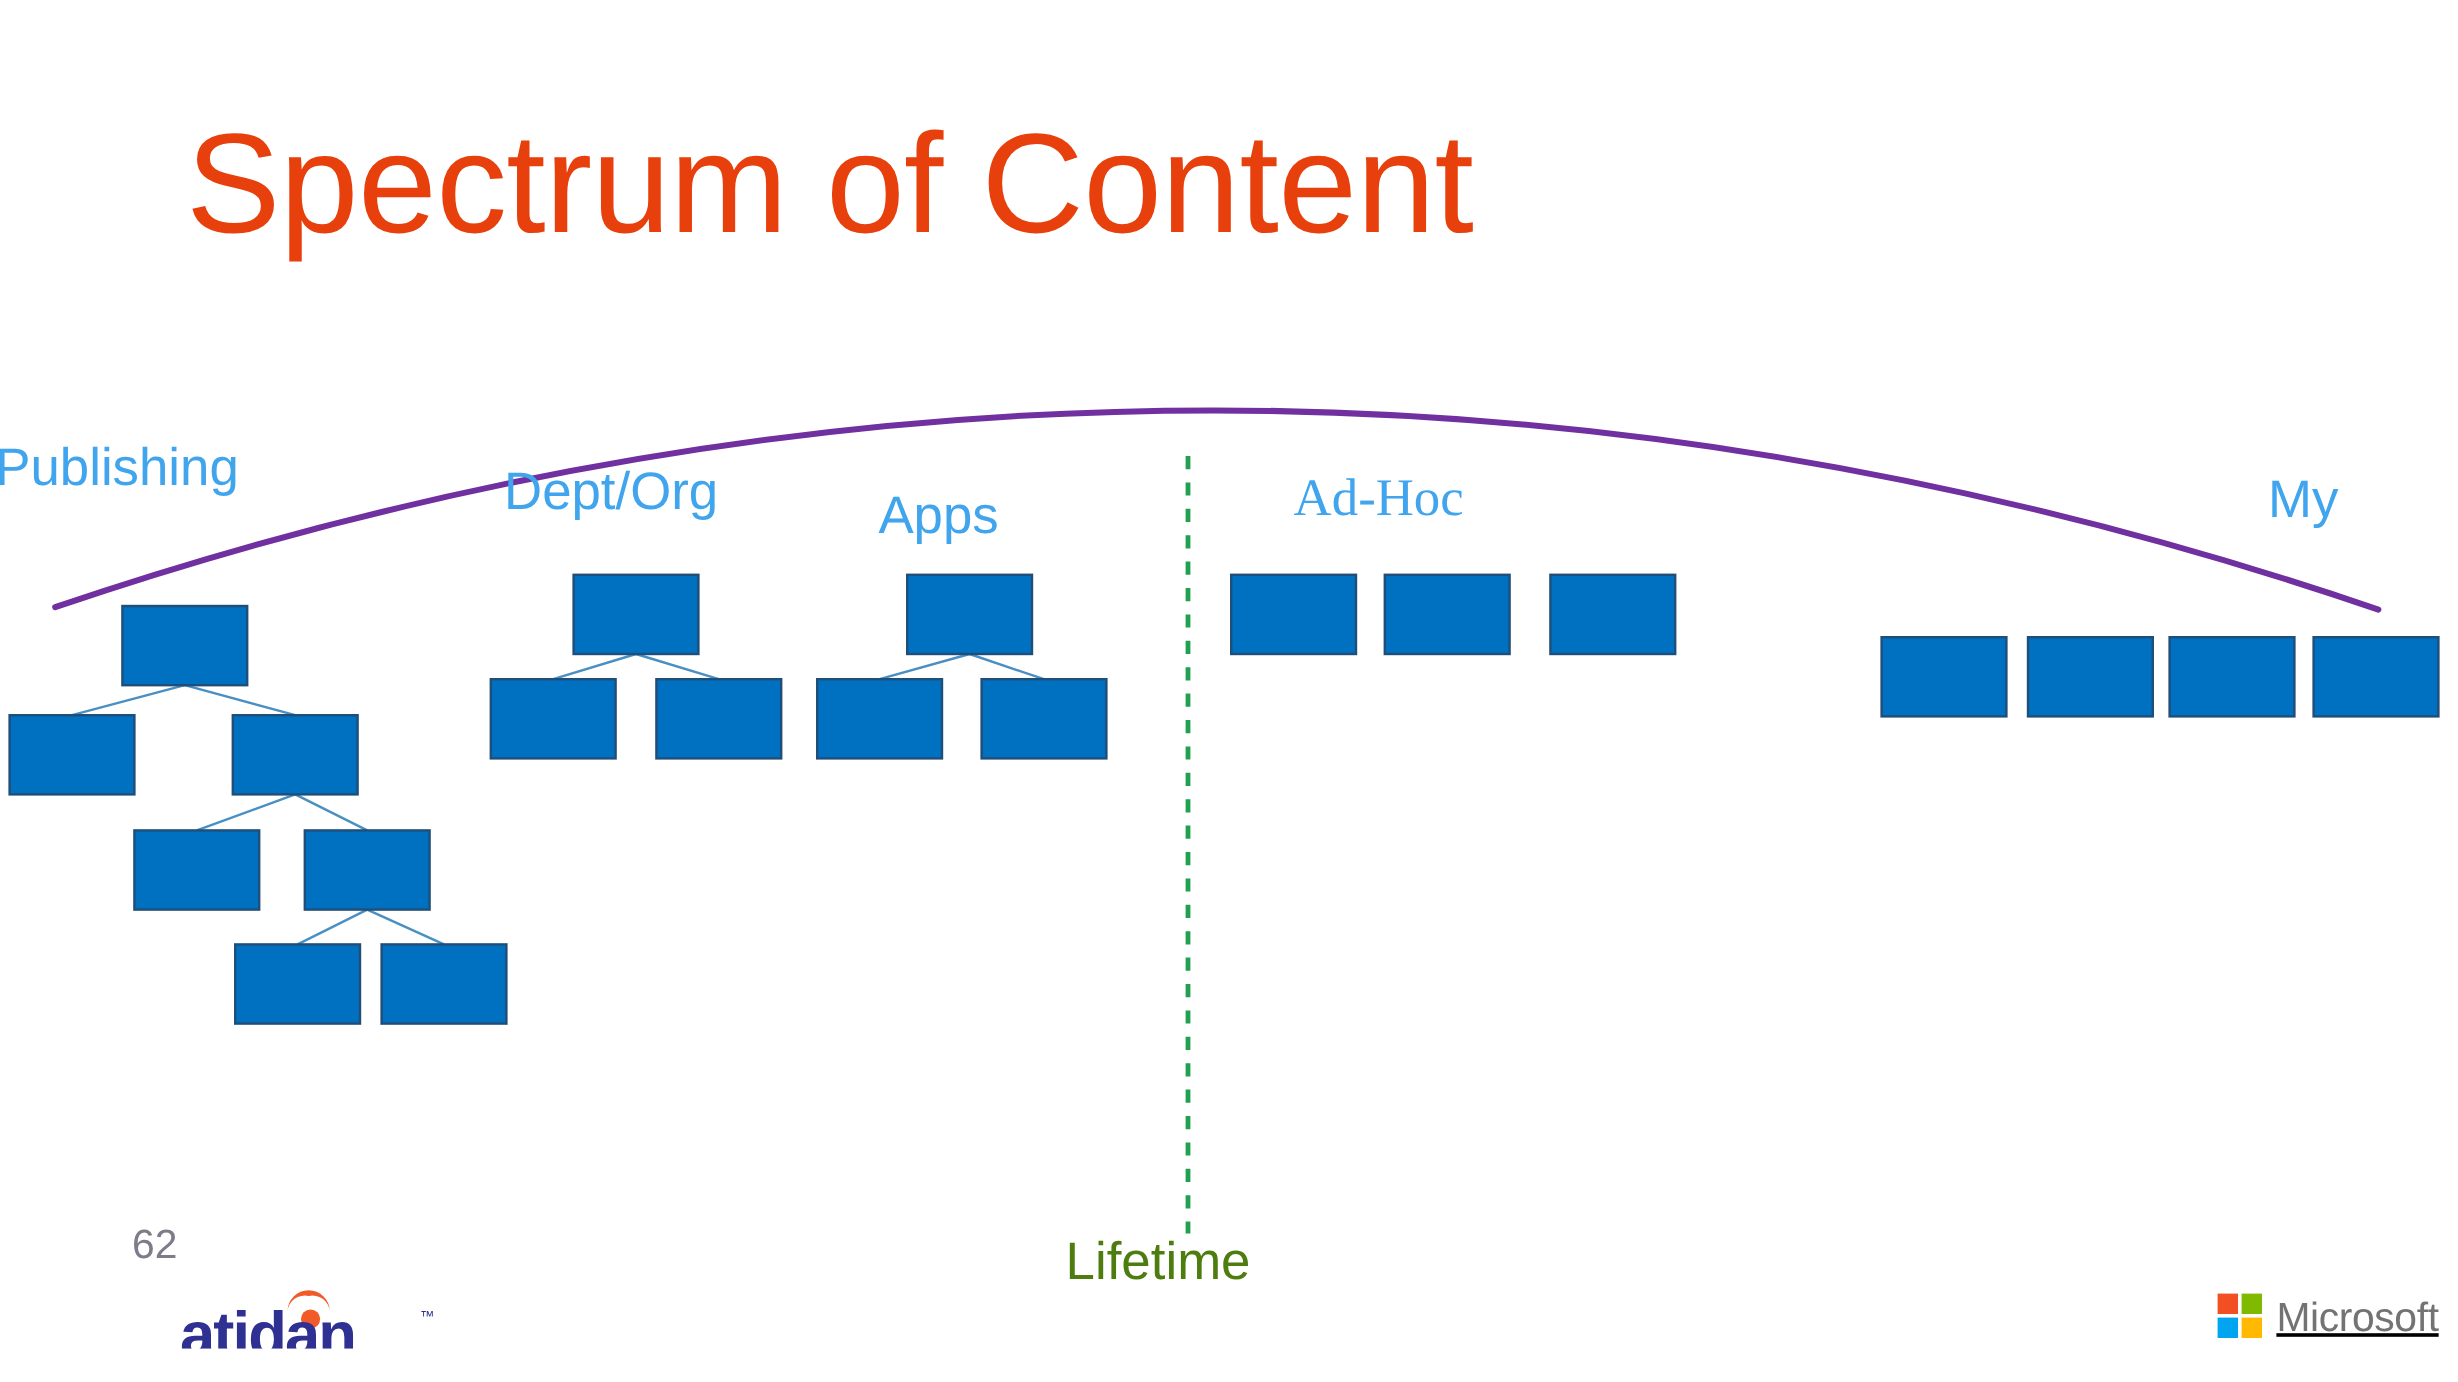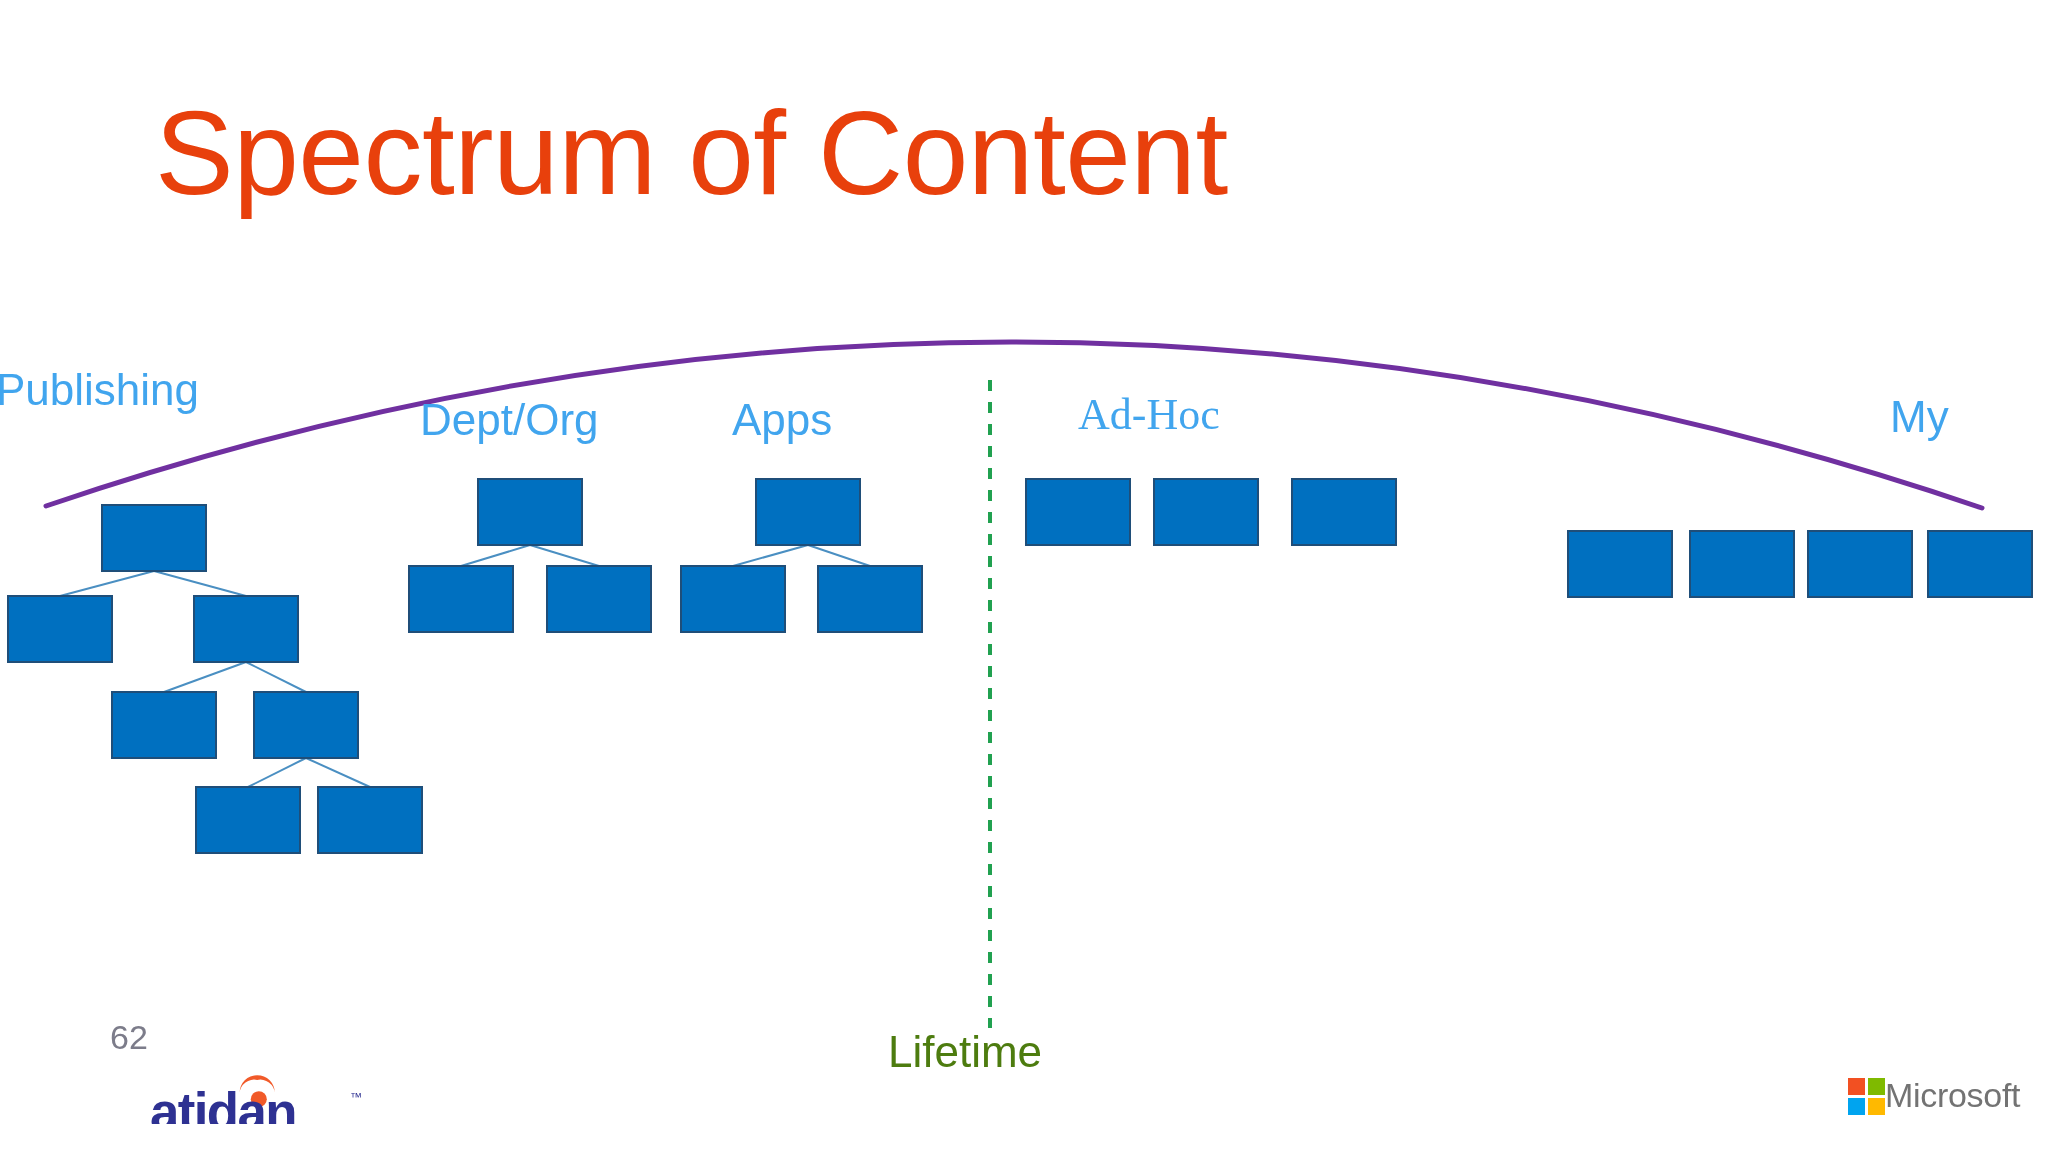--- a/index.html
+++ b/index.html
@@ -45,22 +45,22 @@
   
   .zone-label {
     position: absolute;
     color: #41A5EE;
     font-weight: 300;
     white-space: nowrap;
     font-size: 44px;
     line-height: 1;
   }
   #label-publishing { left: -4px;   top: 368px; }
-  #label-deptorg    { left: 420px;  top: 398px; }
-  #label-apps       { left: 732px;  top: 398px; }
+  #label-deptorg    { left: 420px;  top: 388px; }
+  #label-apps       { left: 732px;  top: 408px; }
   #label-collab     { left: 838px;  top: 312px; }
   #label-adhoc      { left: 1078px; top: 393px; font-family: Liberation Serif, serif; }
   #label-my         { left: 1890px; top: 395px; }
 
   #label-lifetime {
     position: absolute;
     left: 888px;
     top: 1030px;
     font-size: 44px;
     font-weight: 300;
@@ -83,21 +83,23 @@
     position: absolute;
     left: 150px;
     top: 1072px;
     height: 64px;
   }
   #ms-logo {
     position: absolute;
     left: 1848px;
     top: 1078px;
     display: flex;
-    align-items: flex-start;
+    align-items: flex-end;
+    gap: 12px;
+    text-decoration: underline;
   }
   #ms-squares {
     display: grid;
     grid-template-columns: 17px 17px;
     grid-template-rows: 17px 17px;
     gap: 3px;
   }
   .ms-sq { width: 17px; height: 17px; }
   #ms-wordmark {
     font-size: 34px;

